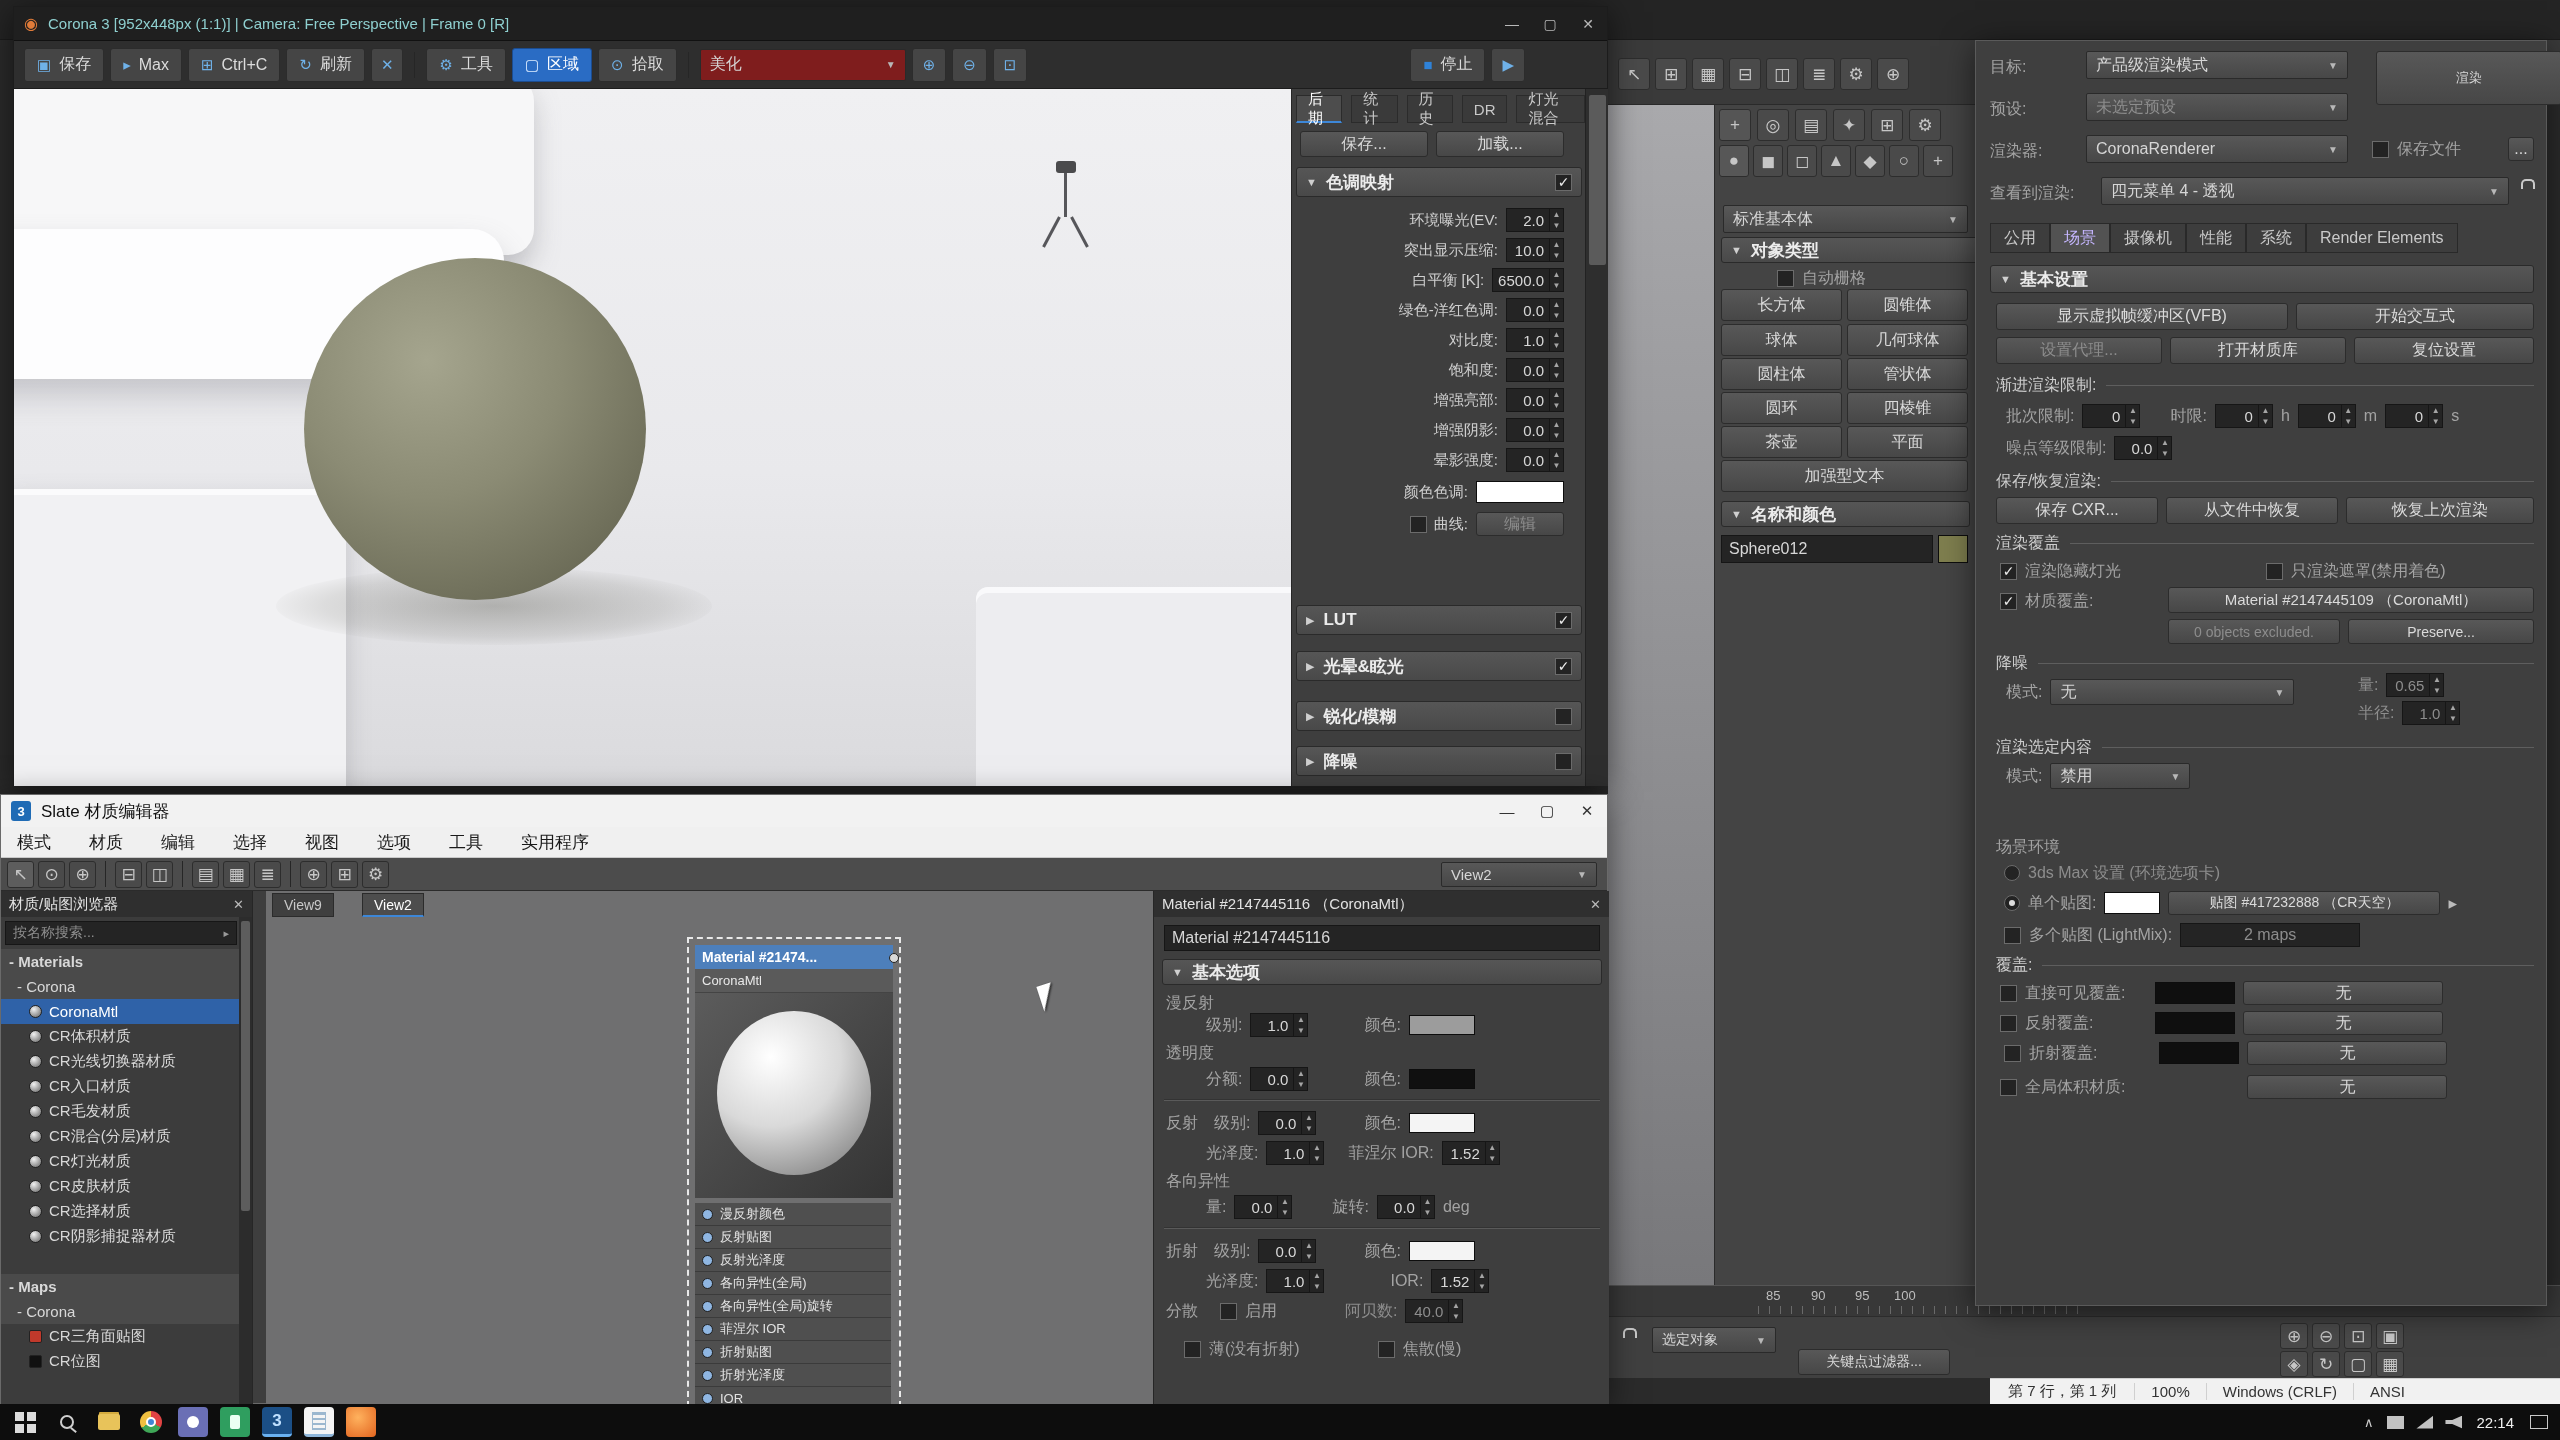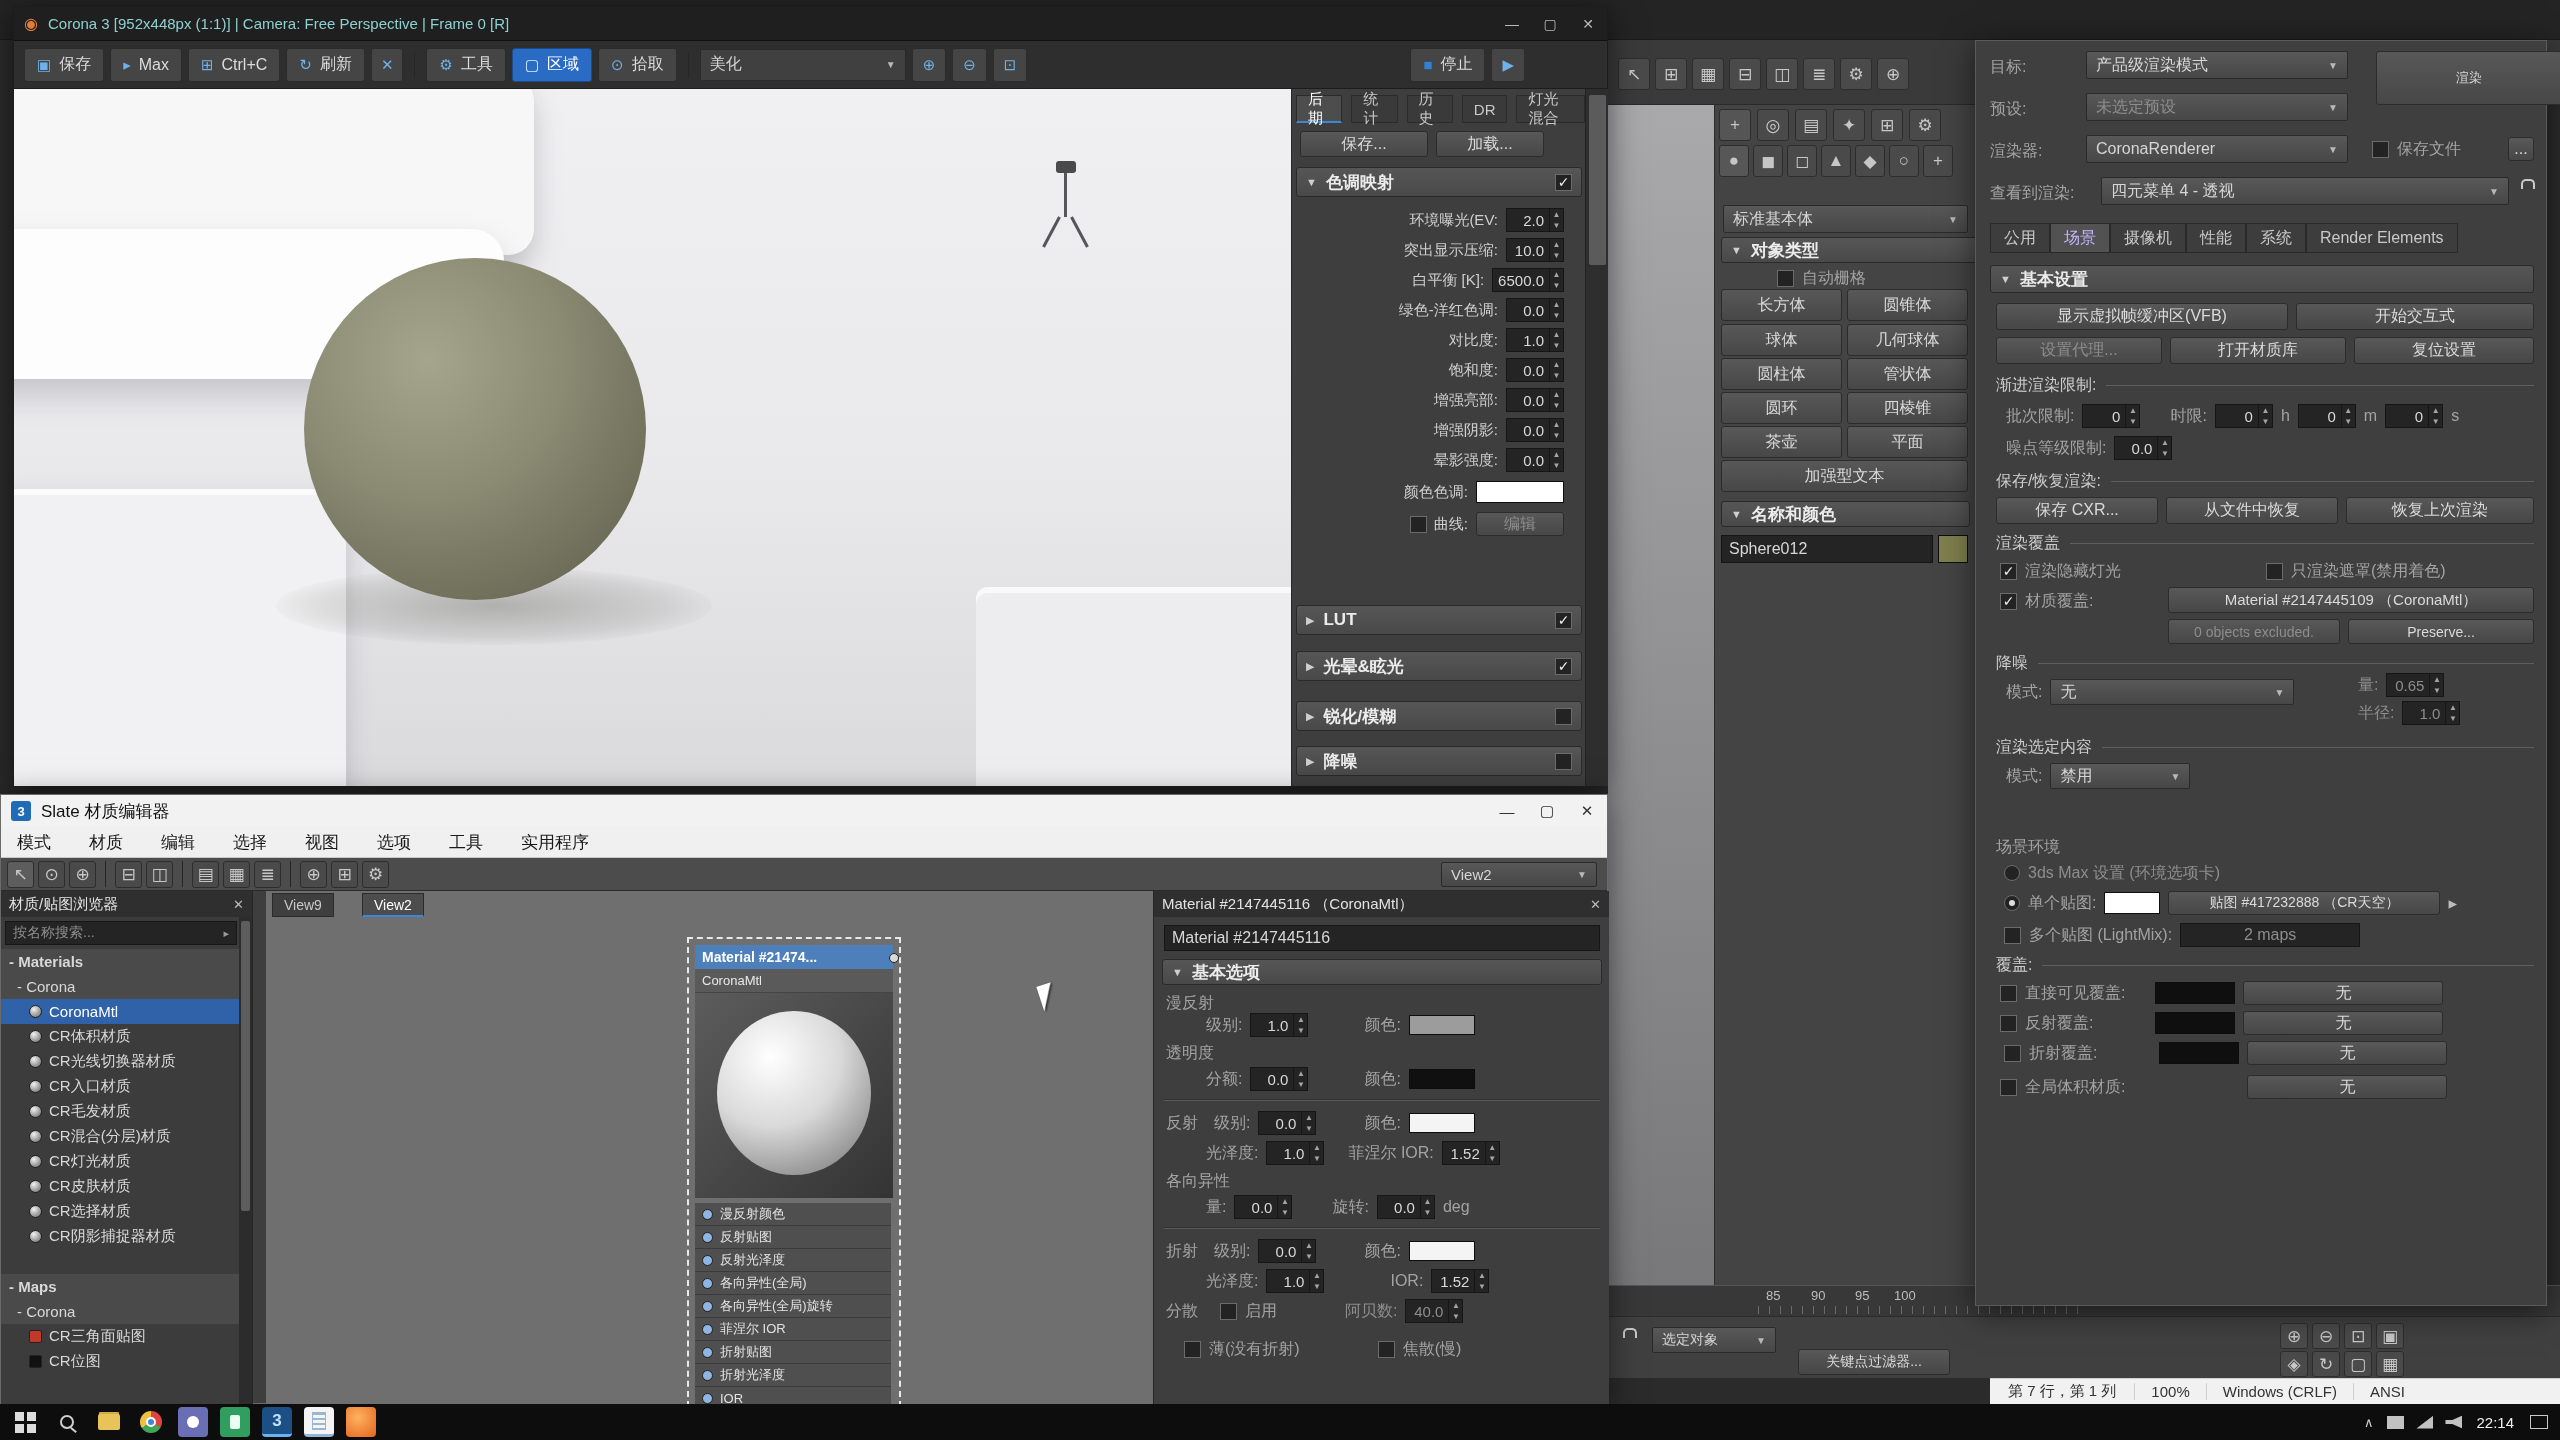--- a/index.html
+++ b/index.html
@@ -503,21 +503,21 @@
         </div>
       <div class="vbtn active">
           <span class="ig">▢</span>
           <span>区域</span>
         </div>
       <div class="vbtn">
           <span class="ig">⊙</span>
           <span>拾取</span>
         </div>
       <span class="vsep"></span>
-      <div class="dd" style="width:206px;height:32px;background:#404040">
+      <div class="dd" style="width:206px;height:32px;background:#7f1d1d">
           <span>美化</span>
         </div>
       <div class="vbtn" style="padding:0 10px">
           <span class="ig">⊕</span>
         </div>
       <div class="vbtn" style="padding:0 10px">
           <span class="ig">⊖</span>
         </div>
       <div class="vbtn" style="padding:0 10px">
           <span class="ig">⊡</span>
@@ -550,21 +550,21 @@
       <div class="abs" style="left:4px;top:6px;display:flex;gap:9px">
         <span class="vtab active">后期</span>
         <span class="vtab">统计</span>
         <span class="vtab">历史</span>
         <span class="vtab">DR</span>
         <span class="vtab">灯光混合</span>
       </div>
       <div class="btn abs" style="left:8px;top:42px;width:128px;height:26px">
           <span>保存...</span>
         </div>
-      <div class="btn abs" style="left:144px;top:42px;width:108px;height:26px">
+      <div class="btn abs" style="left:144px;top:42px;width:128px;height:26px">
           <span>加载...</span>
         </div>
       <div class="roll abs" style="left:4px;top:78px;width:286px;height:30px">
         <span>色调映射</span>
         <span class="chk on" style="margin-left:auto"></span>
       </div>
       <div class="trow" style="top:118px">
           <span class="tlbl">环境曝光(EV:</span>
           <span class="spin">
             <span class="v">2.0</span>

